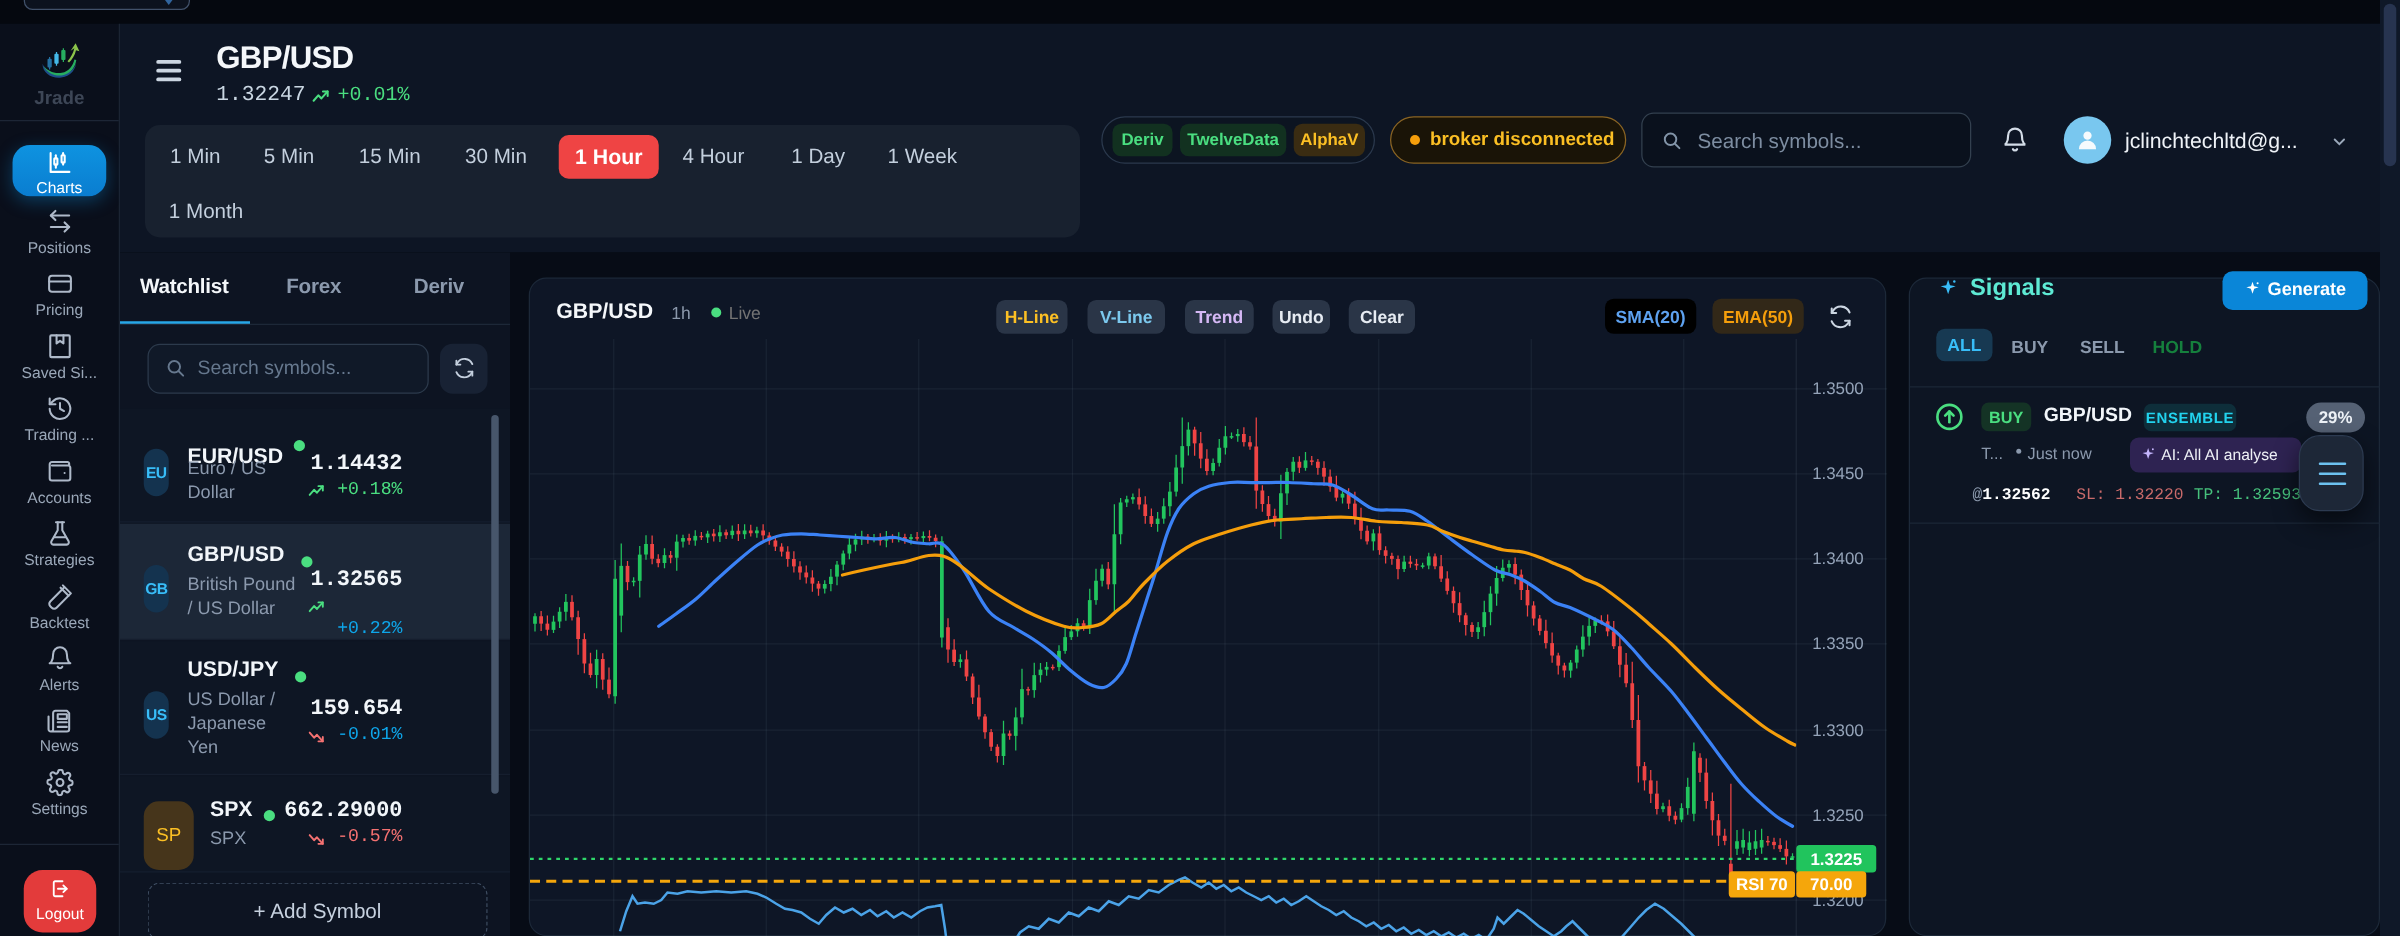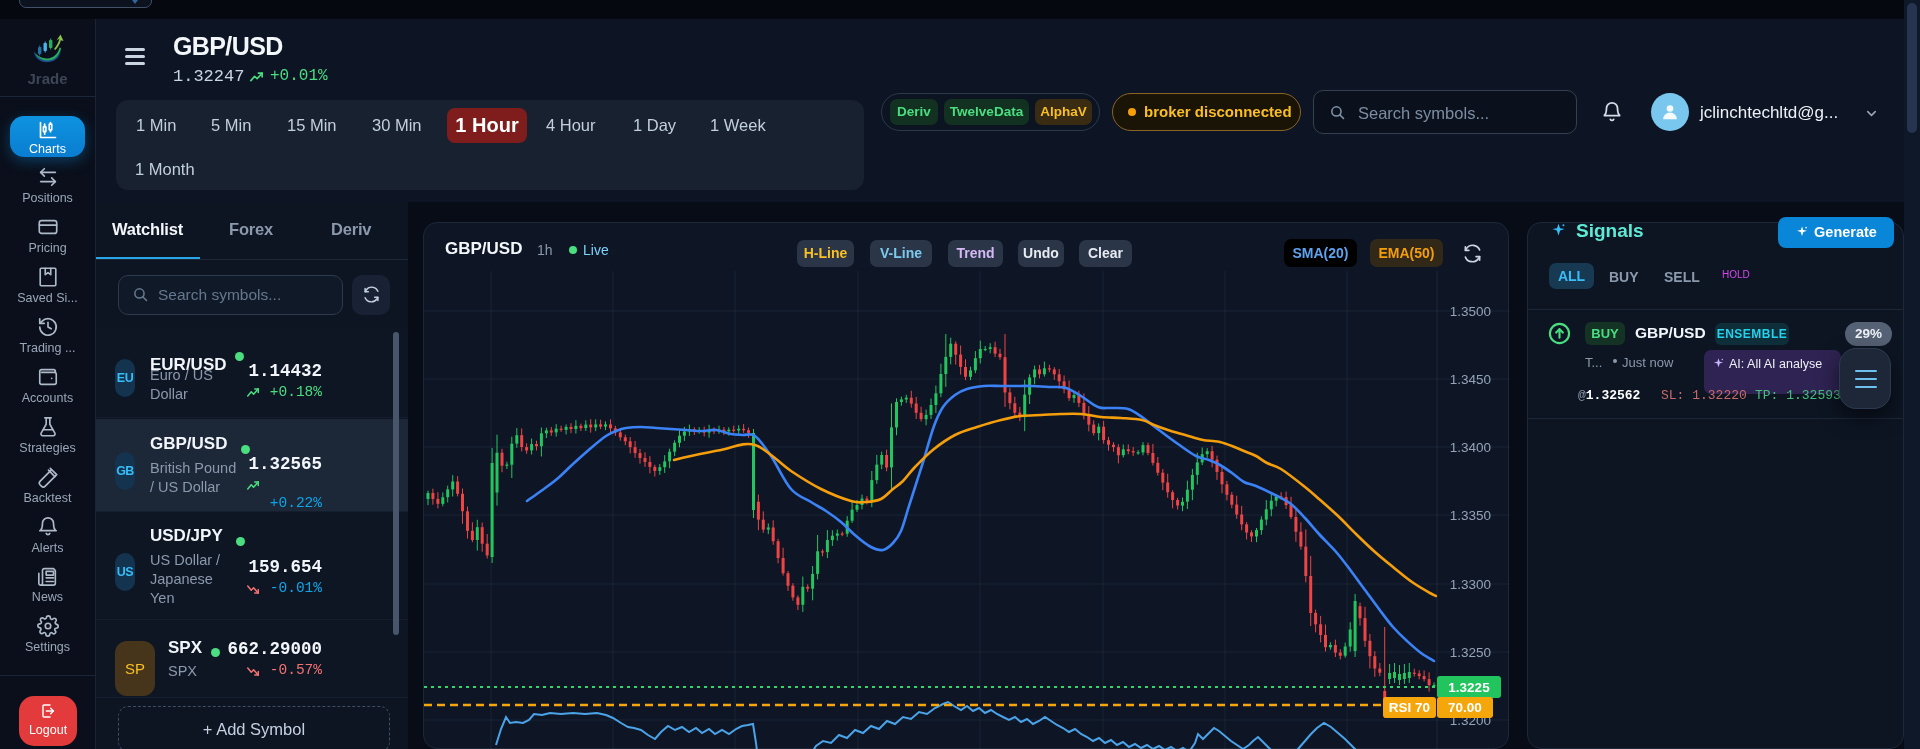--- a/index.html
+++ b/index.html
@@ -174,21 +174,21 @@
         <path d="M3 17l6-7 4 4 8-9"></path>
         <path d="M15 5h6v6"></path>
       </svg></div>
   <div class="abs mono" style="left:174px;top:48px;font-size:16px;color:#4ade80">+0.01%</div>
 
   <div class="abs" style="left:20px;top:81px;width:748px;height:90px;background:#18212f;border-radius:12px"></div>
   <div class="tfbtn" style="left:40px;top:97px">1 Min</div>
   <div class="tfbtn" style="left:115px;top:97px">5 Min</div>
   <div class="tfbtn" style="left:191px;top:97px">15 Min</div>
   <div class="tfbtn" style="left:276px;top:97px">30 Min</div>
-  <div class="abs" style="left:351px;top:89px;width:80px;height:35px;background:#7f1d1d;border-radius:8px;color:#fff;font-weight:bold;font-size:20px;text-align:center;line-height:35px">1 Hour</div>
+  <div class="abs" style="left:351px;top:89px;width:80px;height:35px;background:#ef4444;border-radius:8px;color:#fff;font-weight:bold;font-size:17px;text-align:center;line-height:35px">1 Hour</div>
   <div class="tfbtn" style="left:450px;top:97px">4 Hour</div>
   <div class="tfbtn" style="left:537px;top:97px">1 Day</div>
   <div class="tfbtn" style="left:614px;top:97px">1 Week</div>
   <div class="tfbtn" style="left:39px;top:141px">1 Month</div>
 
   <div class="abs" style="left:785px;top:74px;width:219px;height:38px;border:1px solid #2b394d;background:#0c1421;border-radius:19px"></div>
   <div class="abs" style="left:794px;top:80px;width:48px;height:26px;background:#123120;border-radius:7px;color:#4ade80;font-size:13.5px;font-weight:bold;text-align:center;line-height:26px">Deriv</div>
   <div class="abs" style="left:848px;top:80px;width:85px;height:26px;background:#123120;border-radius:7px;color:#4ade80;font-size:13.5px;font-weight:bold;text-align:center;line-height:26px">TwelveData</div>
   <div class="abs" style="left:939px;top:80px;width:57px;height:26px;background:#3a2c12;border-radius:7px;color:#fbbf24;font-size:13.5px;font-weight:bold;text-align:center;line-height:26px">AlphaV</div>
 
@@ -290,21 +290,21 @@
         <div class="wpct" style="right:86px;top:41px;color:#f47171">-0.57%</div>
     </div>
     <div class="abs" style="left:297px;top:130px;width:6px;height:303px;border-radius:3px;background:#47566b"></div>
     <div class="abs" style="left:22px;top:504px;width:272px;height:46px;border:1.5px dashed #3f4e63;border-radius:10px;text-align:center;line-height:44px;font-size:16.5px;color:#c6d1df">+ Add Symbol</div>
   </div>
 
   <div id="chartpanel">
     <div class="abs" style="left:21px;top:16px;font-size:17px;font-weight:bold;color:#f4f7fa">GBP/USD</div>
     <div class="abs" style="left:113px;top:19px;font-size:14px;color:#8b98ab">1h</div>
     <div class="abs" style="left:145px;top:23px;width:8px;height:8px;border-radius:50%;background:#4ade80"></div>
-    <div class="abs" style="left:159px;top:19px;font-size:14px;color:#7dd3fc">Live</div>
+    <div class="abs" style="left:159px;top:19px;font-size:14px;color:#737373">Live</div>
     <div class="tbtn" style="left:373px;width:57px;color:#fbbf24">H-Line</div>
     <div class="tbtn" style="left:446px;width:62px;color:#7cc9ee">V-Line</div>
     <div class="tbtn" style="left:524px;width:55px;color:#d5b8f5">Trend</div>
     <div class="tbtn" style="left:594px;width:46px;color:#e6ebf2">Undo</div>
     <div class="tbtn" style="left:655px;width:53px;color:#e6ebf2">Clear</div>
     <div class="ind" style="left:860px;width:73px;background:#000000;color:#5ea2f0">SMA(20)</div>
     <div class="ind" style="left:946px;width:73px;background:#322818;color:#f59e0b">EMA(50)</div>
     <div class="abs" style="left:1039px;top:21px"><svg width="19" height="19" viewBox="0 0 24 24" fill="none" stroke="#cbd5e1" stroke-width="2.1" stroke-linecap="round" stroke-linejoin="round">
           <path d="M21 7.5A9.5 9.5 0 0 0 4.2 6L3 8"></path>
           <path d="M3 3.5V8h4.5"></path>
@@ -576,37 +576,37 @@
         </svg></div>
     <div class="abs" style="left:48px;top:-3px;font-size:19px;font-weight:bold;color:#5eead4">Signals</div>
     <div class="abs" style="left:250px;top:-6px;width:116px;height:31px;background:#0a86d8;border-radius:8px;color:#fff;text-align:center;line-height:31px;font-size:14.5px;font-weight:bold">
       <span style="position:relative;top:2px;margin-right:5px"><svg width="14" height="14" viewBox="0 0 24 24" fill="#fff">
             <path d="M12 2.5l2.1 6.2 6.4 1.1-6.2 2.3L12 19l-2.3-6.9-6.2-2.3 6.4-1.1z"></path>
             <circle cx="19" cy="4.5" r="1.4"></circle>
           </svg></span>Generate</div>
     <div class="abs" style="left:21px;top:40px;width:45px;height:26px;background:#173952;border-radius:7px;color:#38bdf8;font-size:14px;font-weight:bold;text-align:center;line-height:26px">ALL</div>
     <div class="abs" style="left:81px;top:46px;font-size:14px;font-weight:bold;color:#8b99ad">BUY</div>
     <div class="abs" style="left:136px;top:46px;font-size:14px;font-weight:bold;color:#8b99ad">SELL</div>
-    <div class="abs" style="left:194px;top:46px;font-size:10px;font-weight:normal;color:#d946ef">HOLD</div>
+    <div class="abs" style="left:194px;top:46px;font-size:14px;font-weight:bold;color:#15803d">HOLD</div>
     <div class="abs" style="left:0;top:86px;width:377px;height:1px;background:#1b2737"></div>
 
     <div class="abs" style="left:20px;top:99px"><svg width="23" height="23" viewBox="0 0 24 24" fill="none" stroke="#4ade80" stroke-width="2.2" stroke-linecap="round" stroke-linejoin="round">
           <circle cx="12" cy="12" r="10"></circle>
           <path d="M12 16.5v-9"></path>
           <path d="M8.5 11L12 7.5l3.5 3.5"></path>
         </svg></div>
     <div class="abs" style="left:57px;top:99px;width:40px;height:23px;background:#143325;border-radius:6px;color:#4ade80;font-size:13px;font-weight:bold;text-align:center;line-height:23px">BUY</div>
     <div class="abs" style="left:107px;top:101px;font-size:15.5px;font-weight:bold;color:#f2f6fa">GBP/USD</div>
     <div class="abs" style="left:187px;top:100px;width:74px;height:22px;background:#0e2e3a;border-radius:6px;color:#22d3ee;font-size:12px;font-weight:bold;text-align:center;line-height:22px;letter-spacing:0.5px">ENSEMBLE</div>
     <div class="abs" style="left:317px;top:99px;width:47px;height:24px;background:#556174;border-radius:12px;color:#eef2f7;font-size:13.5px;font-weight:bold;text-align:center;line-height:24px">29%</div>
 
     <div class="abs" style="left:57px;top:132px;font-size:13px;color:#8b99ad">T...</div>
     <div class="abs" style="left:85px;top:136px;width:4px;height:4px;border-radius:50%;background:#8b99ad"></div>
     <div class="abs" style="left:94px;top:132px;font-size:13px;color:#8b99ad">Just now</div>
-    <div class="abs" style="left:176px;top:127px;width:137px;height:44px;background:#2e2352;border-radius:7px;color:#eef0f6;font-size:12.5px;line-height:28px;padding-left:8px">
+    <div class="abs" style="left:176px;top:127px;width:137px;height:28px;background:#2e2352;border-radius:7px;color:#eef0f6;font-size:12.5px;line-height:28px;padding-left:8px">
       <span style="position:relative;top:2px;margin-right:4px"><svg width="13" height="13" viewBox="0 0 24 24" fill="#c4b5fd">
             <path d="M12 2.5l2.1 6.2 6.4 1.1-6.2 2.3L12 19l-2.3-6.9-6.2-2.3 6.4-1.1z"></path>
             <circle cx="19" cy="4.5" r="1.4"></circle>
           </svg></span>AI: All AI analyse</div>
 
     <div class="abs mono" style="left:50px;top:165px;font-size:13px;color:#8b99ad">@<span style="color:#fff;font-weight:bold">1.32562</span></div>
     <div class="abs mono" style="left:133px;top:165px;font-size:13px;color:#c96a6a">SL: 1.32220</div>
     <div class="abs mono" style="left:227px;top:165px;font-size:13px;color:#46c17c">TP: 1.32593</div>
     <div class="abs" style="left:0;top:195px;width:377px;height:1px;background:#1b2737"></div>
 

